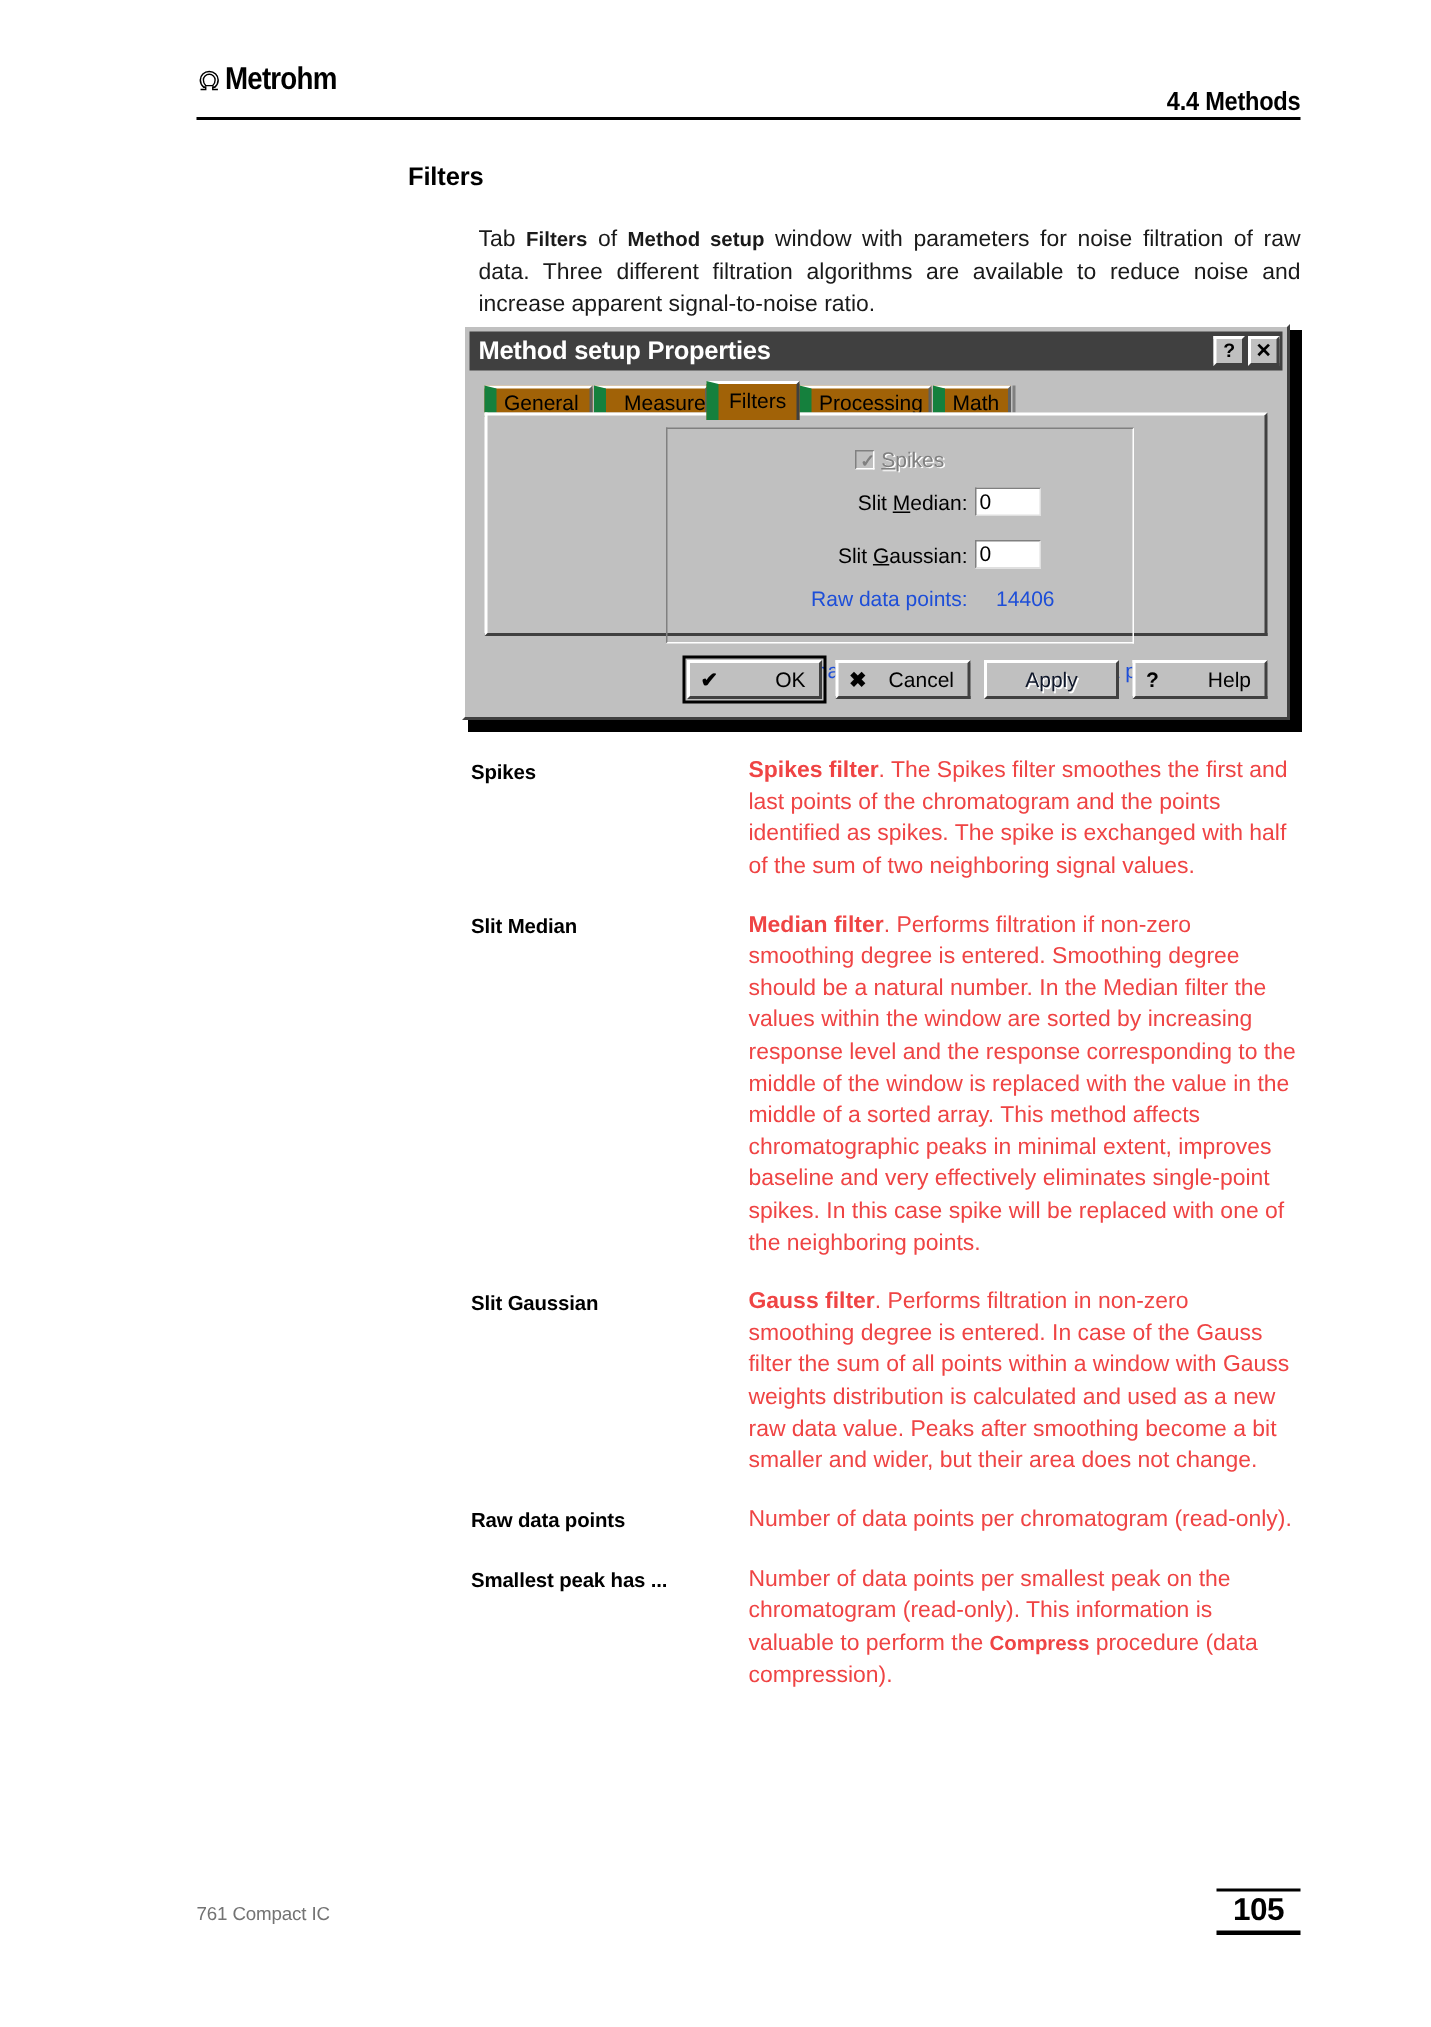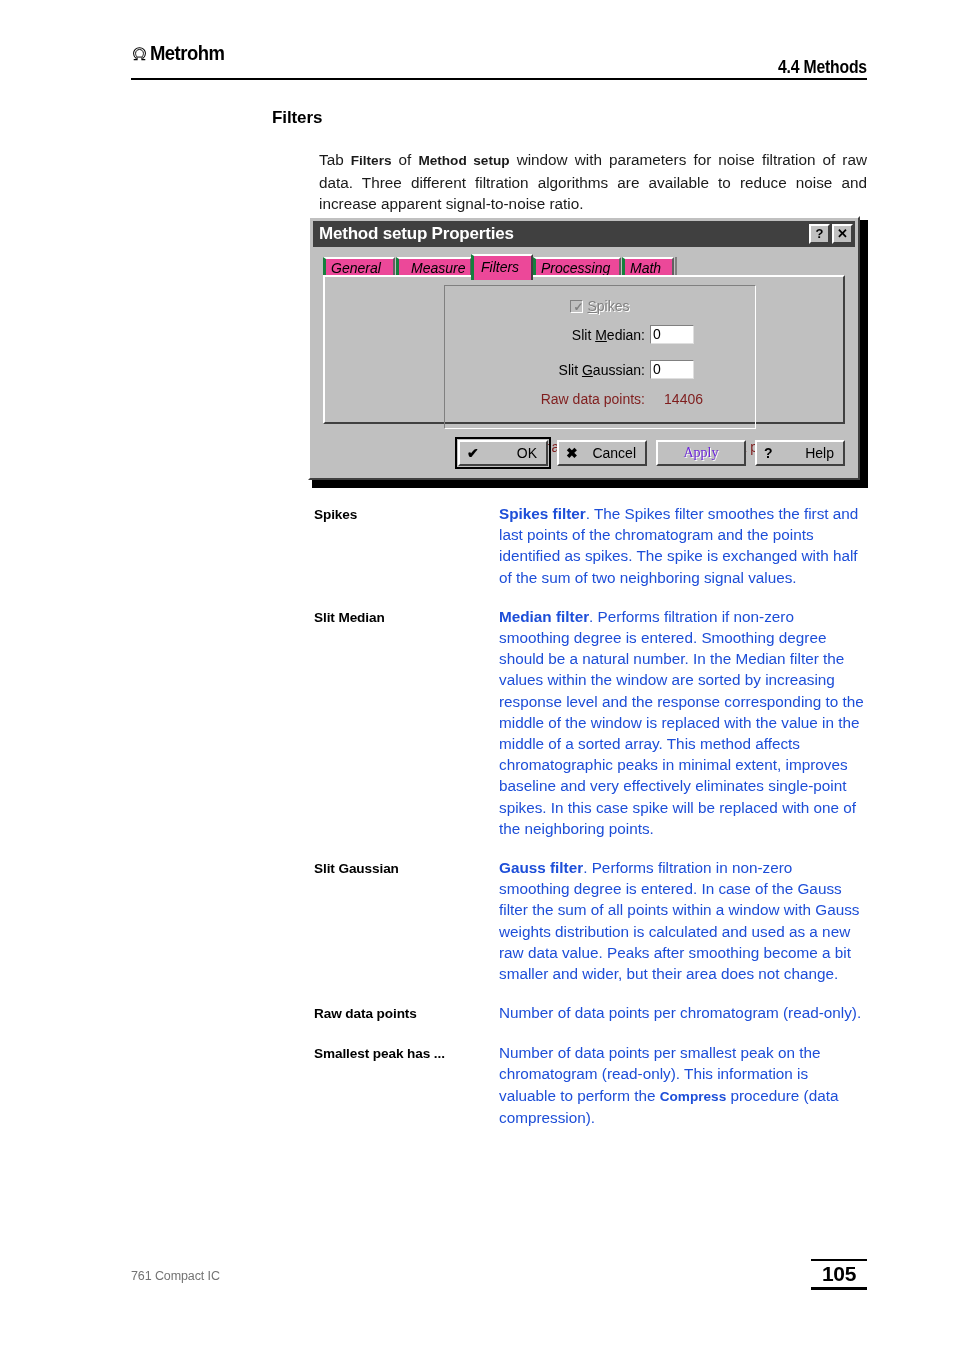--- a/index.html
+++ b/index.html
@@ -174,31 +174,30 @@
     position: absolute;
     left: 13px;
     top: 36px;
     right: 13px;
     height: 24px;
   }
   .tab {
     position: absolute;
     bottom: 0;
     height: 21px;
-    background: #ec4899;
+    background: #a16207;
     border-top: 2px solid #ffffff;
-    border-left: 3px solid #15803d;
+    border-left: 8px solid #15803d;
     border-right: 2px solid #606060;
     box-sizing: border-box;
     font-size: 14px;
     line-height: 19px;
     padding: 0 5px;
     white-space: nowrap;
     color: #000;
-    font-style: italic;
   }
   .tab.active {
     height: 26px;
     bottom: -2px;
     z-index: 5;
     border-right: 2px solid #404040;
     line-height: 22px;
     padding: 0 7px;
   }
   .tab-endline {
@@ -299,21 +298,21 @@
     font-size: 14px;
     line-height: 17px;
     padding-left: 2px;
     color: #000;
   }
 
   .ro-row {
     position: absolute;
     font-size: 14px;
     white-space: nowrap;
-    color: #7f1d1d;
+    color: #1d4ed8;
   }
   .ro-label { display: inline-block; text-align: right; }
   .ro-value { display: inline-block; text-align: right; }
   .ro-unit  { display: inline-block; }
 
   
   .btnbar {
     position: absolute;
     left: 0;
     right: 13px;
@@ -349,23 +348,22 @@
     font-weight: bold;
     line-height: 14px;
   }
   .btn .blabel {
     position: absolute;
     right: 9px;
     white-space: nowrap;
   }
   .btn.disabled .bico,
   .btn.disabled .blabel {
-    color: #6d28d9;
+    color: #0f172a;
     text-shadow: 1px 1px 0 #ffffff;
-    font-family: Liberation Serif, serif;
   }
 
   
   .deflist {
     position: absolute;
     left: 314px;
     top: 503px;
     width: 553px;
   }
   .defrow {
@@ -379,21 +377,21 @@
     font-size: 13.6px;
     font-weight: bold;
     line-height: 21px;
     padding-top: 1px;
     letter-spacing: -0.1px;
   }
   .defdesc {
     flex: 1 1 auto;
     font-size: 15.3px;
     line-height: 21.2px;
-    color: #1d4ed8;
+    color: #ef4444;
   }
   .defdesc b { font-weight: bold; }
   .defdesc .inlinebold { font-weight: bold; font-size: 13.6px; margin-top: 35px; }
 
   
   .footer-left {
     position: absolute;
     left: 131px;
     top: 1269px;
     font-size: 12.5px;

